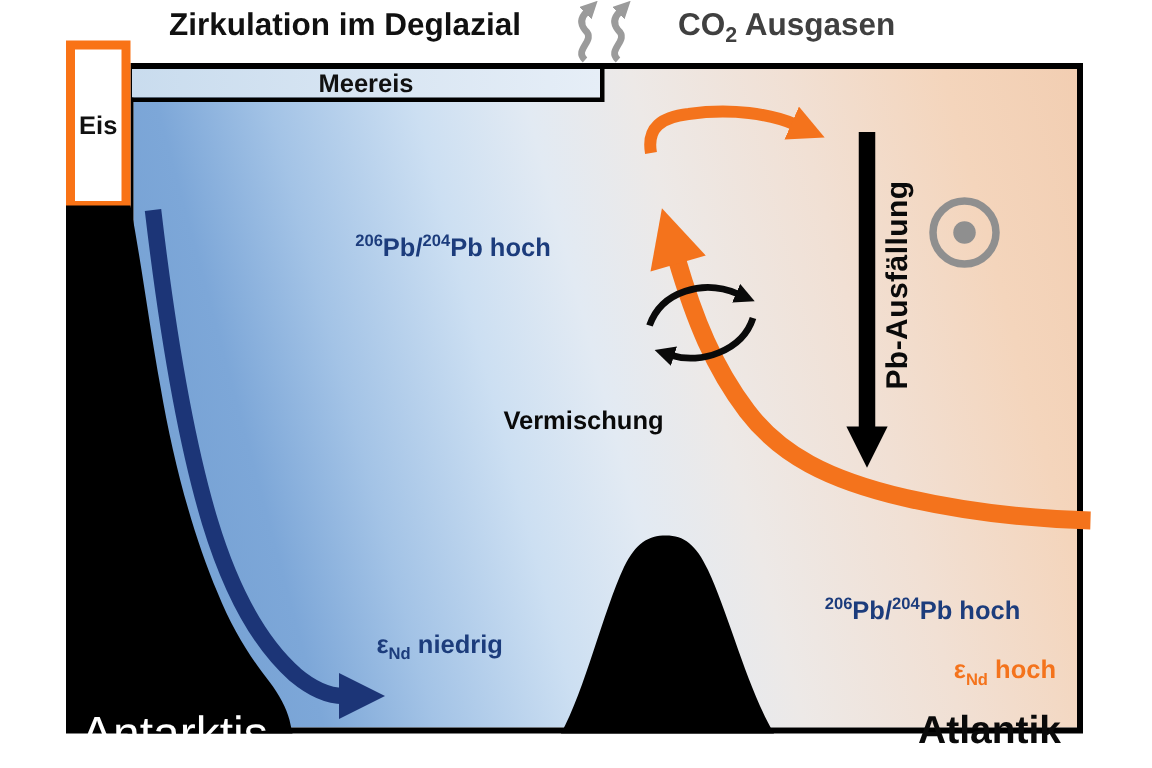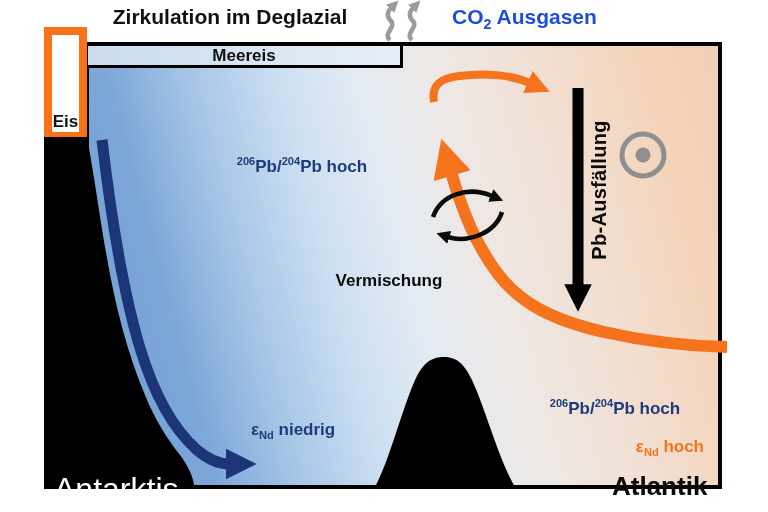--- a/index.html
+++ b/index.html
@@ -2,40 +2,40 @@
 <html><head>
 <meta charset="utf-8">
 <style>
   html,body{margin:0;padding:0;background:#fff;}
   .scene{
     position:relative;width:736px;height:512px;background:#ffffff;
     font-family:"Liberation Sans",sans-serif;overflow:hidden;
   }
   .lbl{position:absolute;white-space:nowrap;line-height:1.05;}
   .title{left:100px;top:6px;width:260px;text-align:center;font-size:21px;font-weight:bold;color:#111;}
-  .co2{left:452px;top:6px;font-size:21px;font-weight:bold;color:#1d4ed8;}
+  .co2{left:452px;top:6px;font-size:21px;font-weight:bold;color:#404040;}
   .co2 sub{font-size:0.68em;}
   .panel-b{left:683px;top:50px;font-size:22px;font-weight:bold;color:#111;}
   .ocean{
     position:absolute;left:85px;top:42px;width:637px;height:447px;box-sizing:border-box;
     border:4px solid #000;
     background:linear-gradient(75deg,#6f9cd0 0%,#7da7d8 17%,#a3c3e6 27%,#ccdff2 40%,
       #e2eaf3 50%,#ede9e7 60%,#f1e0d4 74%,#f4d5bc 88%,#f2ceb2 100%);
   }
   .meereis{
     position:absolute;left:85px;top:42px;width:318px;height:26px;box-sizing:border-box;
     border:3px solid #000;border-top-width:4px;
     background:linear-gradient(to right,#c9dcee,#e6eef7);
     display:flex;align-items:center;justify-content:center;
     font-size:17px;font-weight:bold;color:#111;
   }
   .eis{
     position:absolute;left:44px;top:27px;width:43px;height:113px;box-sizing:border-box;
-    border:8px solid #f97316;background:#ffffff;
-    display:flex;align-items:flex-end;justify-content:center;
+    border:6px solid #f97316;background:#ffffff;
+    display:flex;align-items:center;justify-content:center;
     font-size:17px;font-weight:bold;color:#111;
   }
   svg.shapes{position:absolute;left:0;top:0;z-index:5;}
   .labels{position:absolute;left:0;top:0;width:100%;height:100%;z-index:6;pointer-events:none;margin-top:24px;}
   .navy{color:#1c3c7c;}
   .orange-t{color:#f4731c;}
   .pb-top{left:212px;top:132px;width:180px;text-align:center;font-size:17px;font-weight:bold;}
   .pb-right{left:525px;top:374px;width:180px;text-align:center;font-size:17px;font-weight:bold;}
   .sup{font-size:0.65em;vertical-align:super;}
   .subn{font-size:0.65em;vertical-align:sub;}

